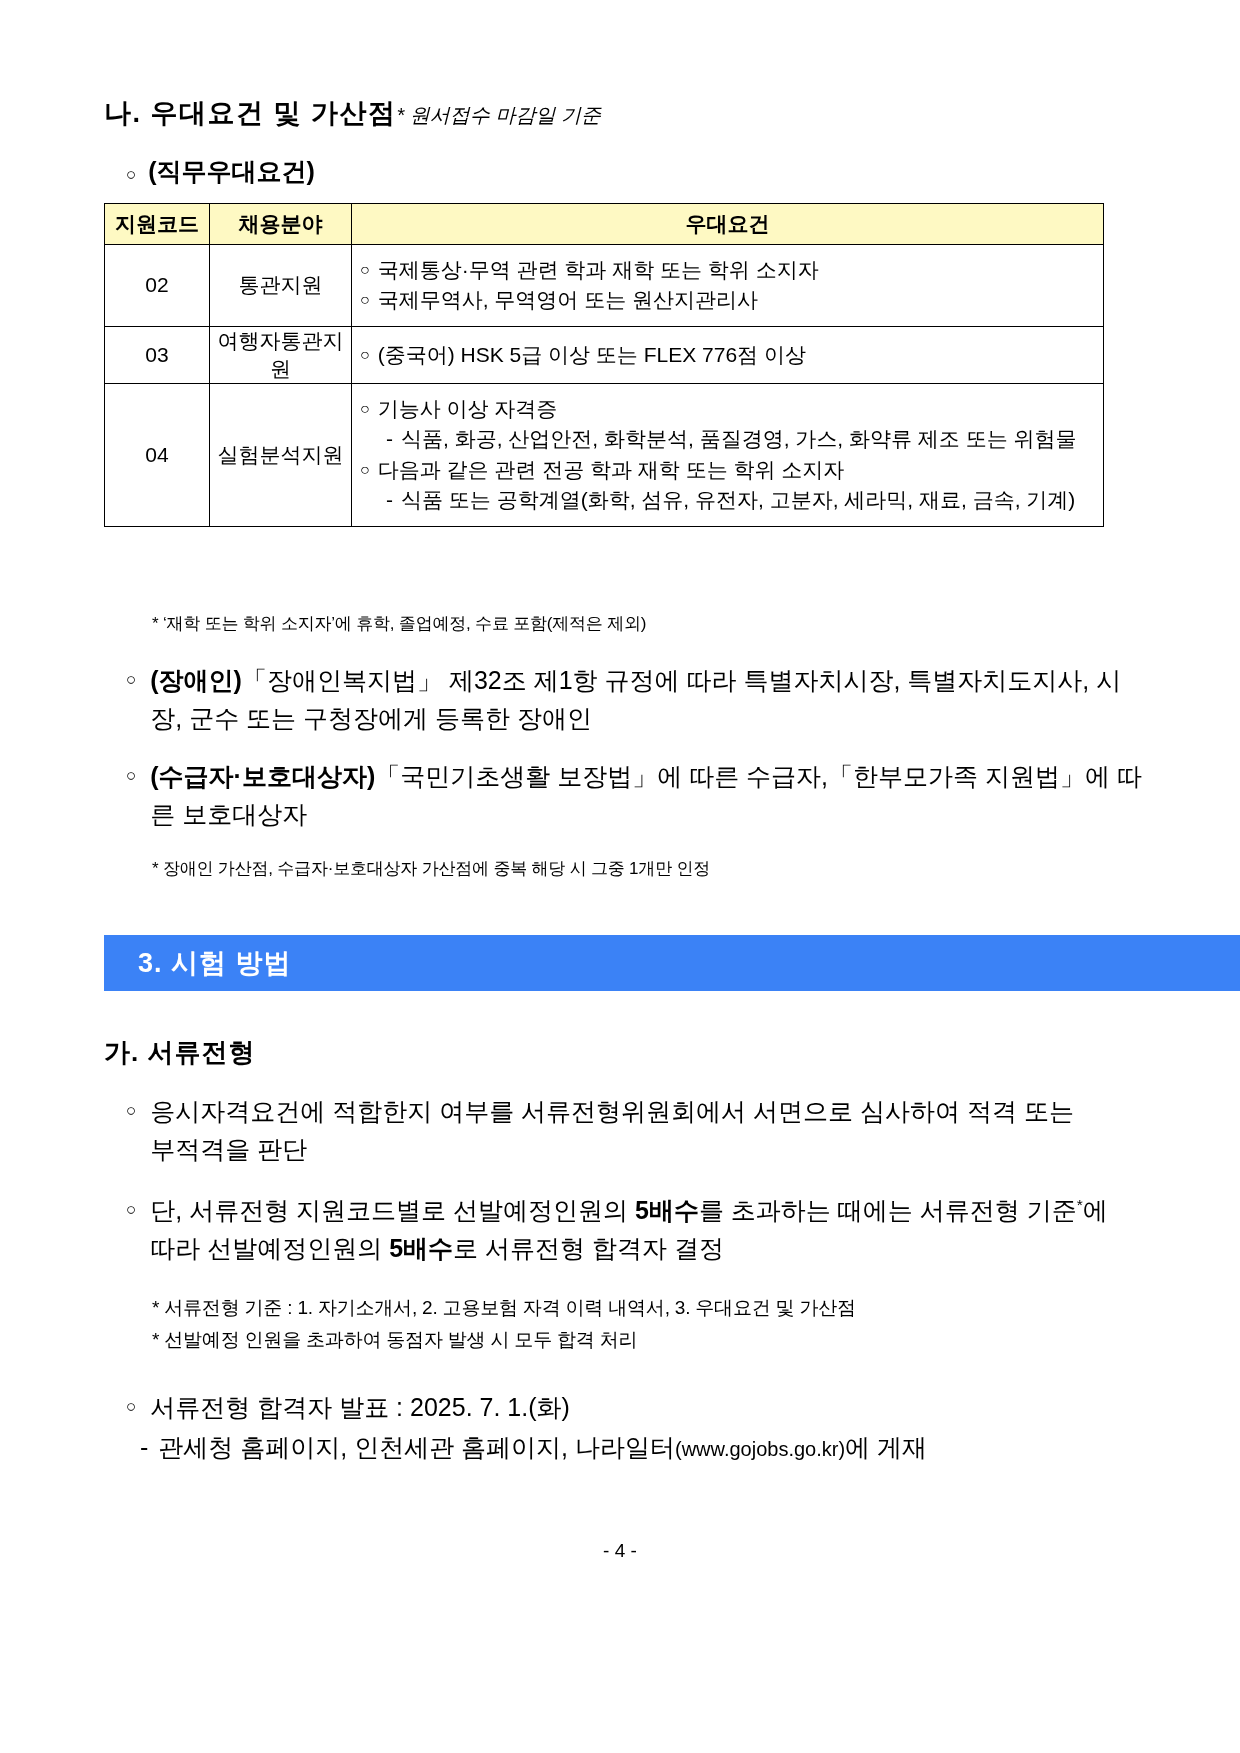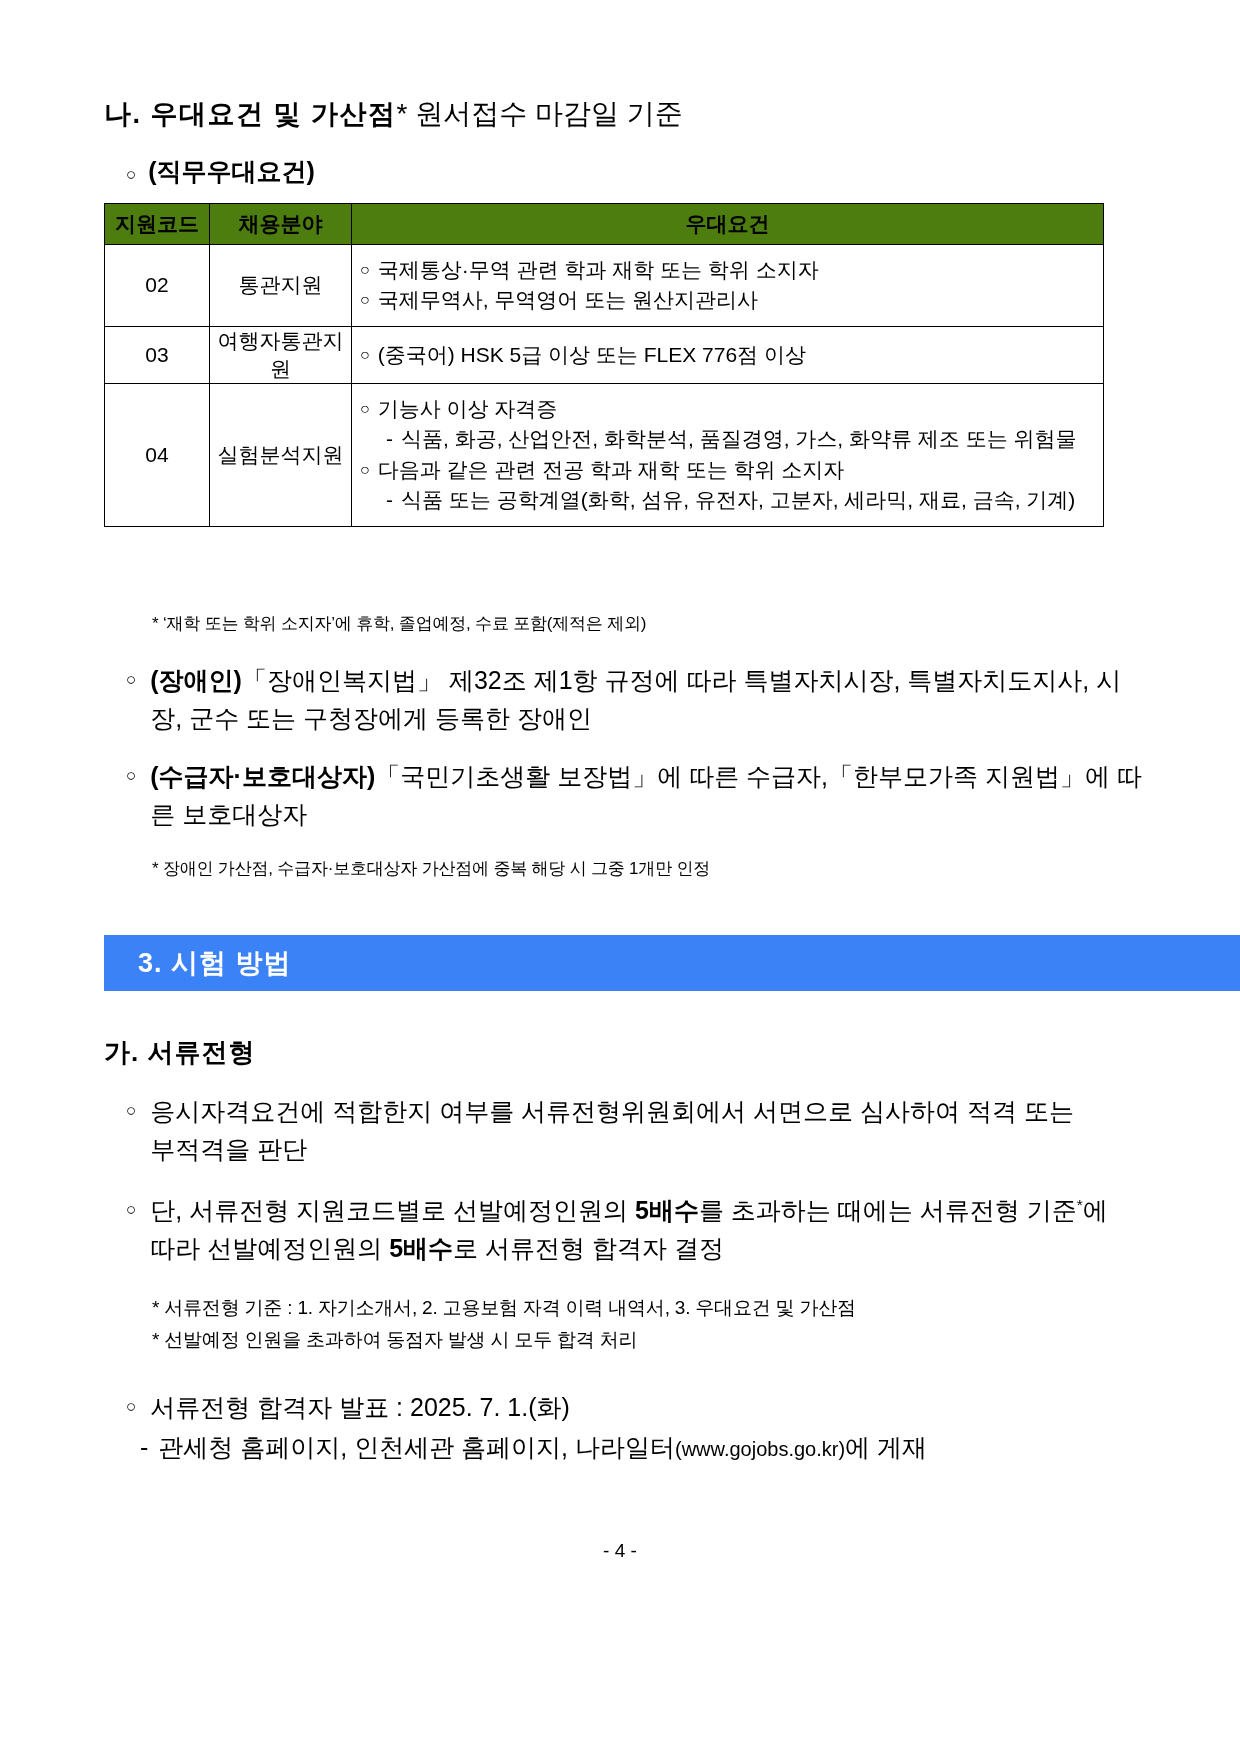--- a/index.html
+++ b/index.html
@@ -18,21 +18,21 @@
 
   
   .sec-head {
     position:absolute; left:104px; top:95px;
     display:flex; align-items:baseline; 
   }
   .sec-head .title {
     font-size:27px; font-weight:bold; letter-spacing:1.5px;
   }
   .sec-head .note {
-    font-size:28px; font-weight:400; letter-spacing:0px;
+    font-size:20px; font-weight:400; letter-spacing:0px;font-style:italic;
   }
 
   
   .circ-line {
     position:absolute; display:flex; align-items:baseline; gap:12px;
   }
   .circ {
     font-size:17px; line-height:1; display:inline-block;
   }
   .circ-text { font-size:25px; }
@@ -43,21 +43,21 @@
     width:1000px;
     border-collapse:collapse;
     table-layout:fixed;
   }
   table.pref th, table.pref td {
     border:1px solid #000;
     vertical-align:middle;
     padding:0;
   }
   table.pref thead th {
-    background:#4d7c0f;
+    background:#fef9c3;
     font-size:21px;
     font-weight:bold;
     height:40px;
     text-align:center;
   }
   table.pref tbody td {
     font-size:21px;
     text-align:center;
   }
   table.pref td.req {

